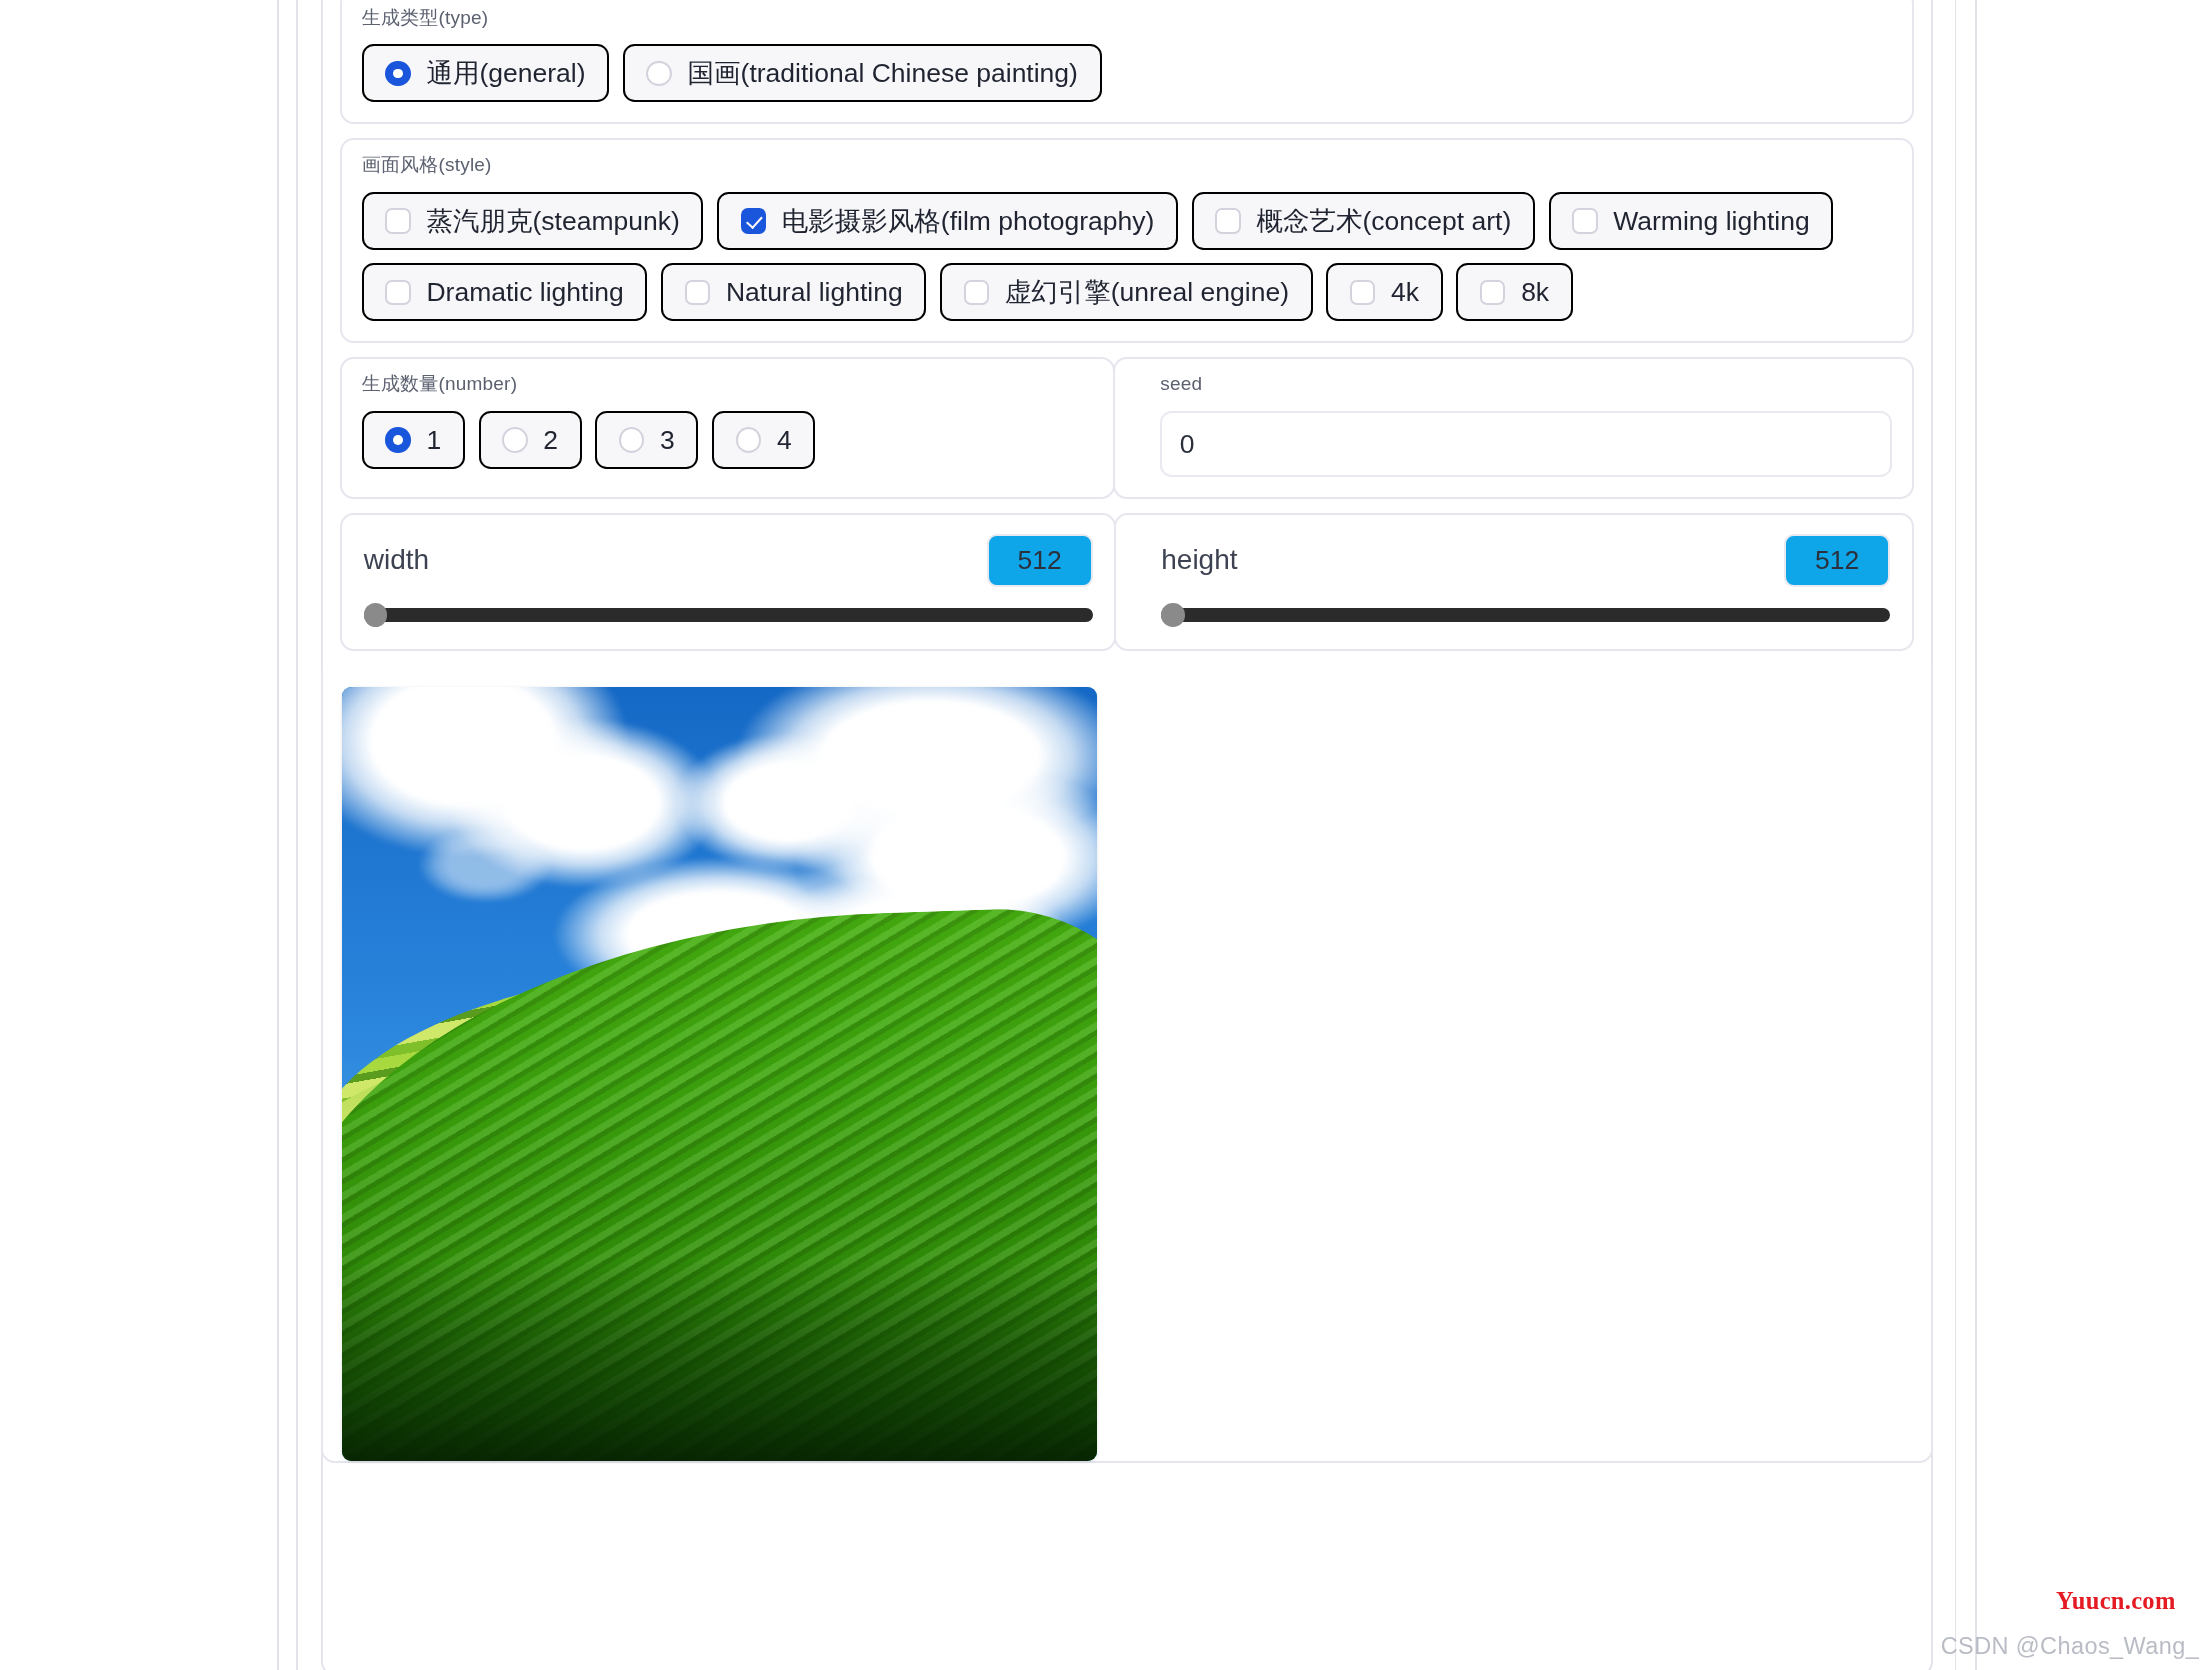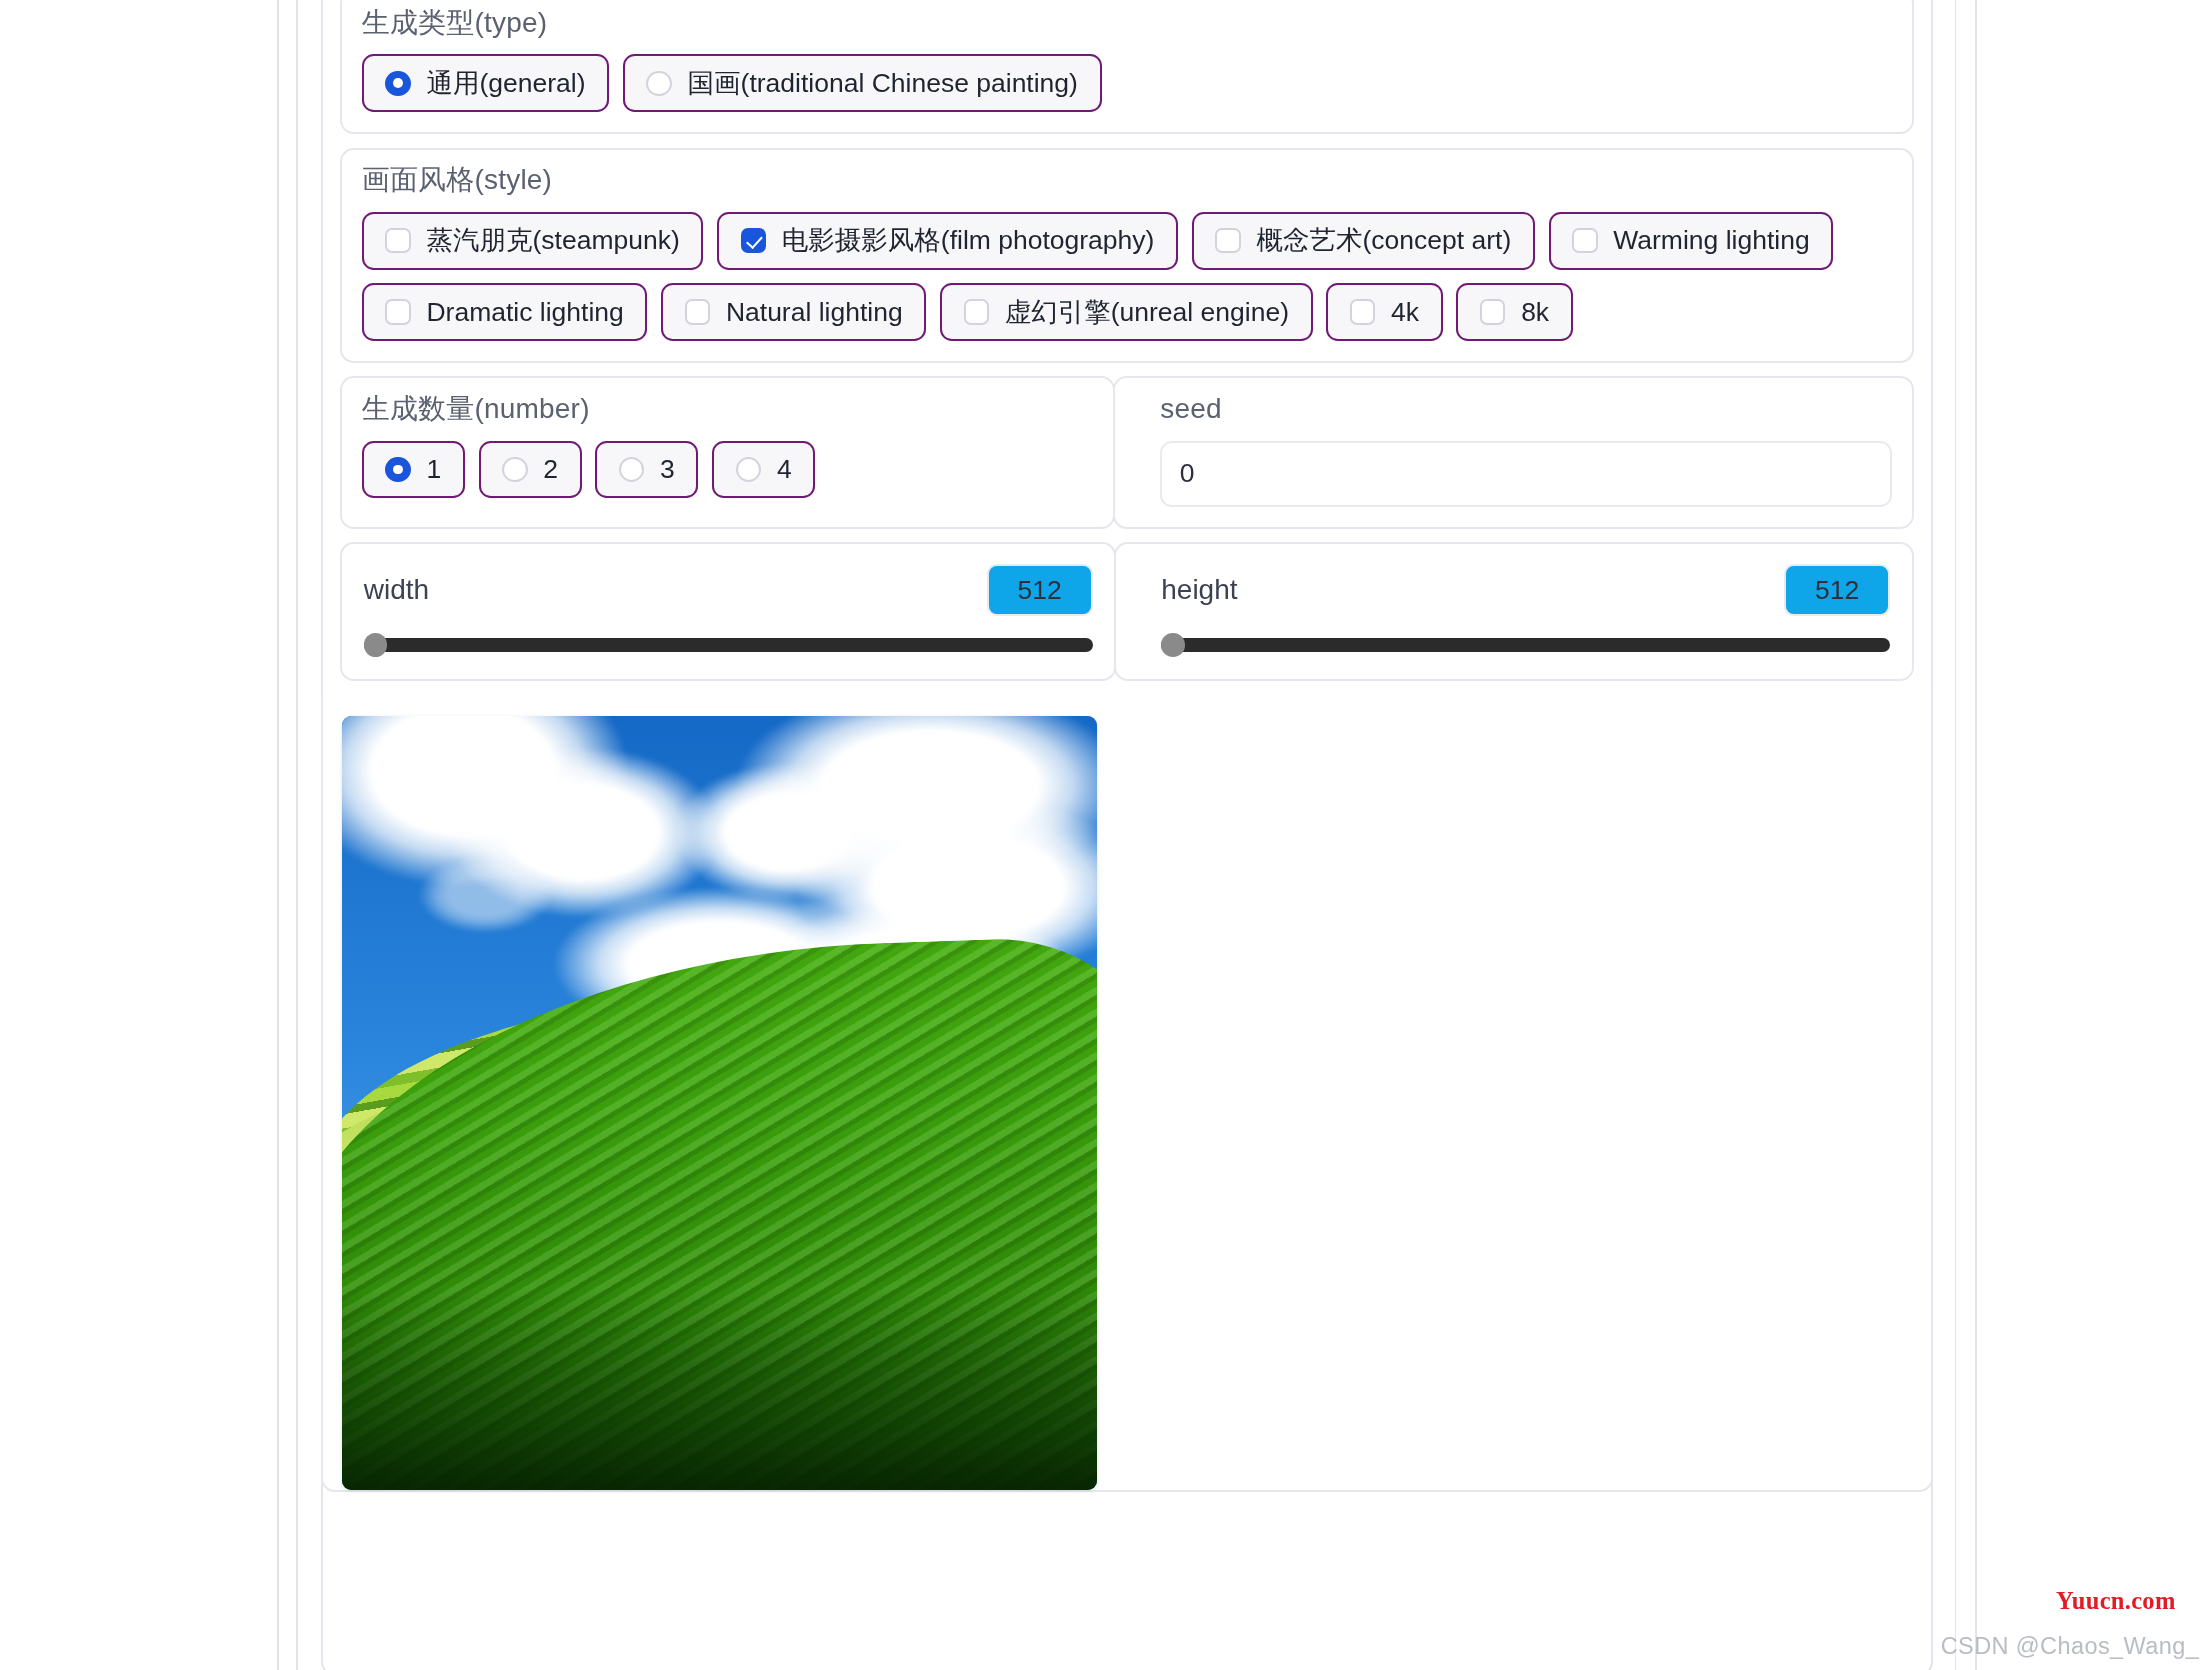--- a/index.html
+++ b/index.html
@@ -56,39 +56,39 @@
   
   .card {
     border: 2px solid #e6e6ee;
     border-radius: 13.7px;
     background: #fff;
     padding: 15.7px 19.6px 19.6px 19.6px;
     margin-bottom: 13.7px;
     position: relative;
   }
   .card-title {
-    font-size: 28px;
+    font-size: 19px;
     color: #5c6170;
     letter-spacing: 0.2px;
     margin-bottom: 15.7px;
     line-height: 1.1;
   }
 
   
   .chip-row {
     display: flex;
     flex-wrap: wrap;
     gap: 13.7px;
   }
   .chip {
     display: inline-flex;
     align-items: center;
     gap: 15.7px;
     background: #f7f7fa;
-    border: 2px solid #701a75;
+    border: 2px solid #000000;
     border-radius: 11.8px;
     padding: 13.7px 21.6px;
     cursor: pointer;
     user-select: none;
   }
   .chip-label {
     font-size: 26.5px;
     color: #1f2430;
     white-space: nowrap;
     line-height: 1;

